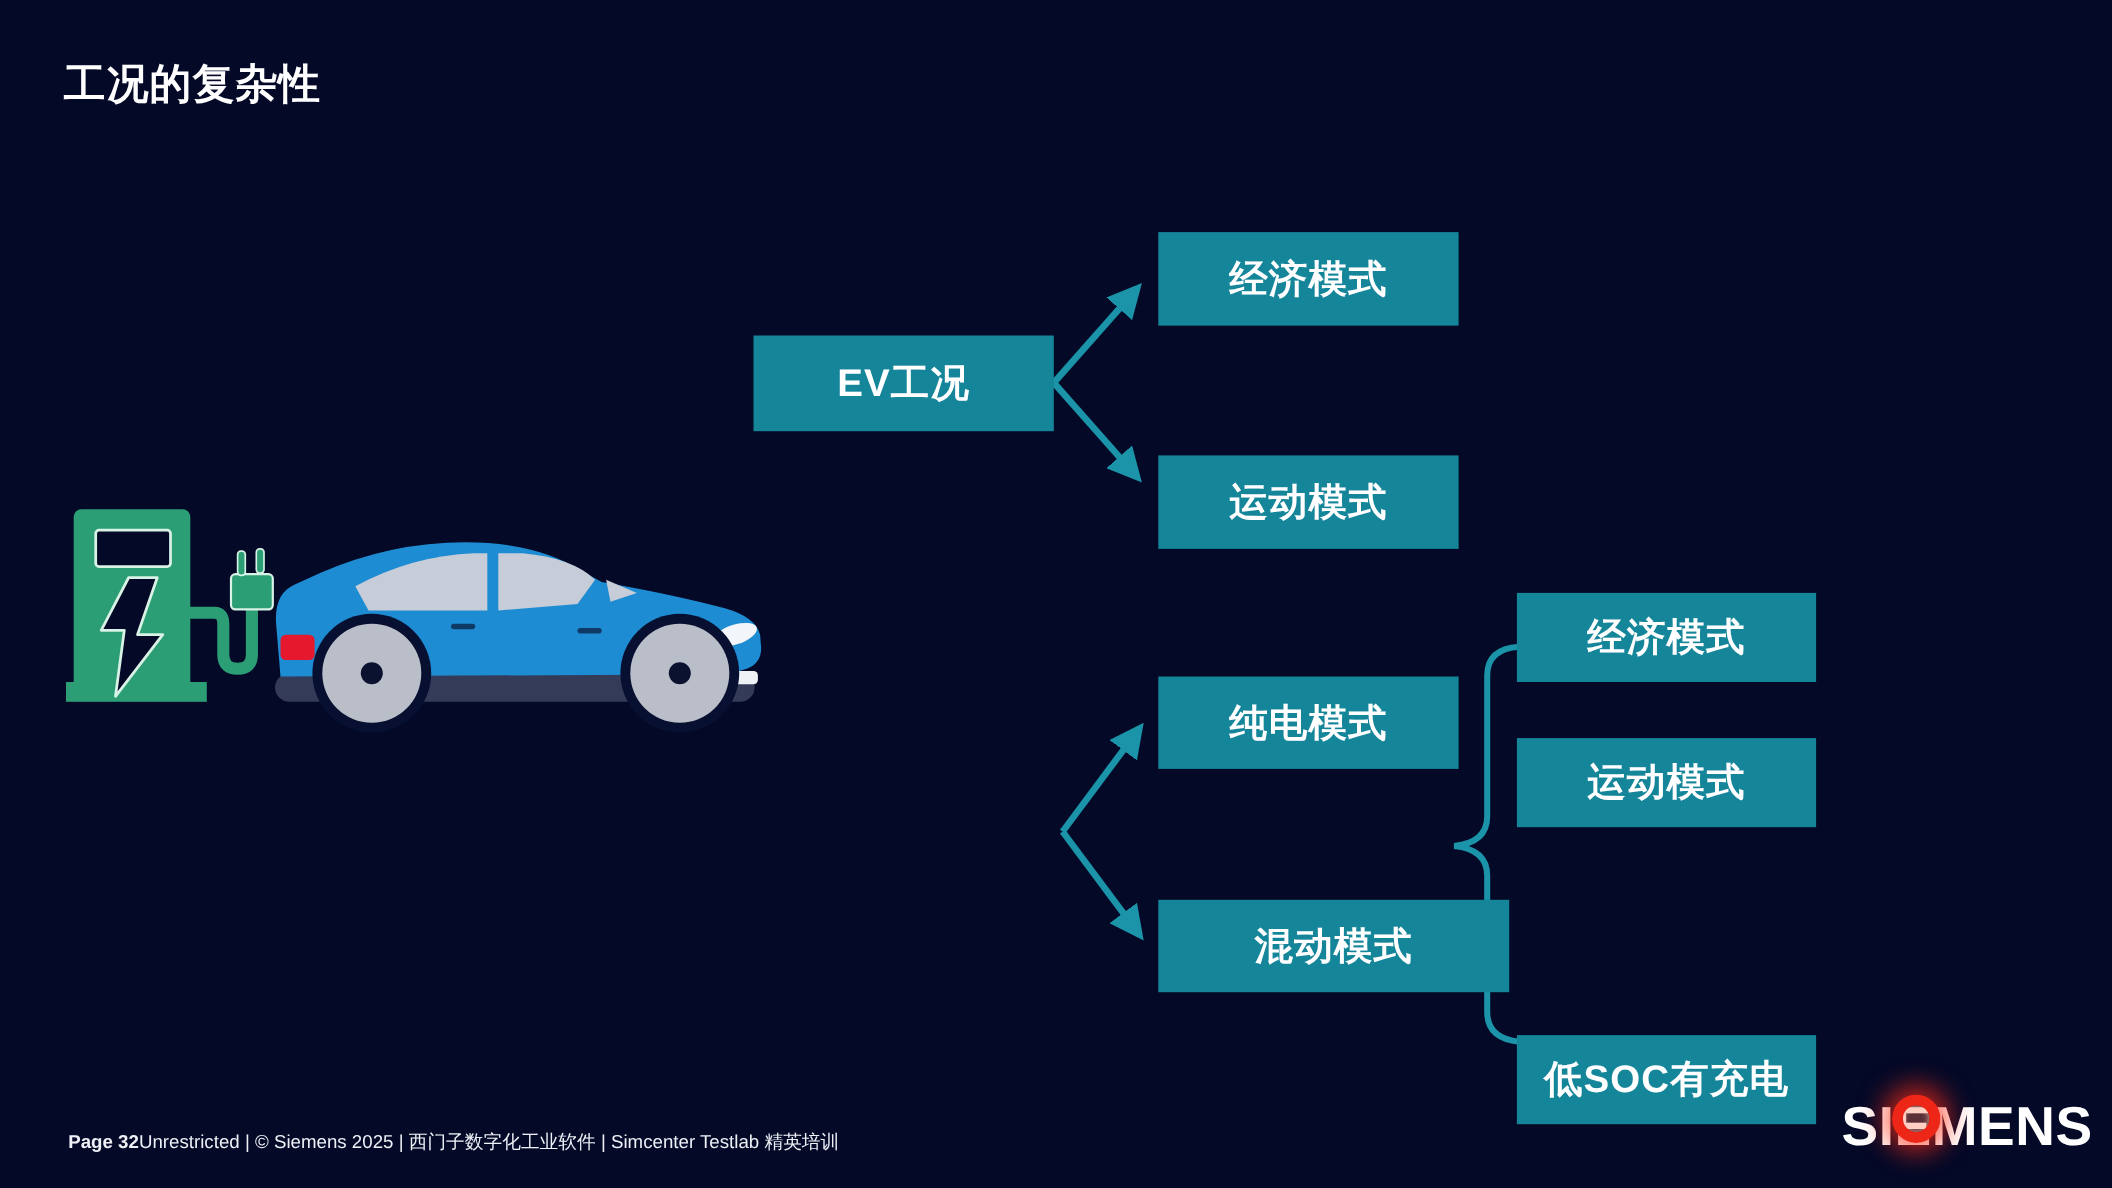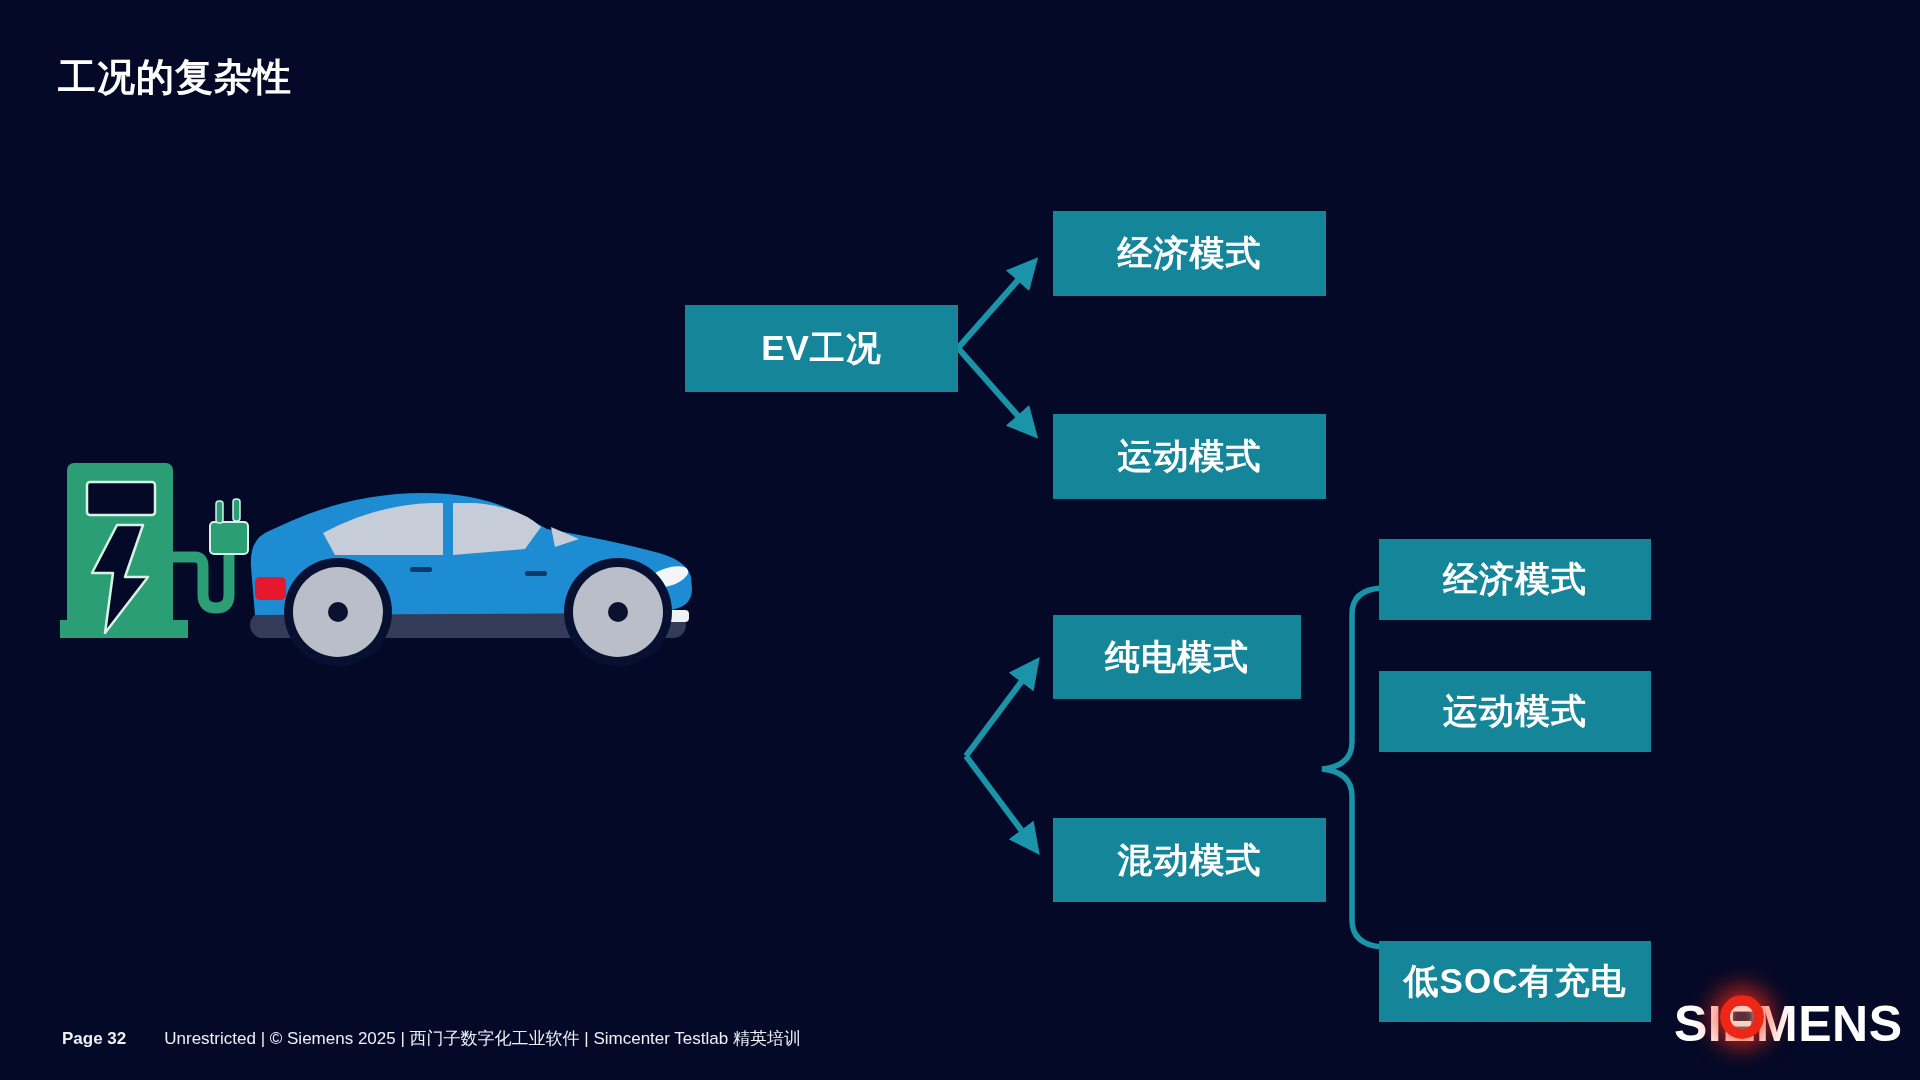--- a/index.html
+++ b/index.html
@@ -21,36 +21,36 @@
     display:flex;align-items:center;justify-content:center;
     color:#ffffff;font-weight:bold;font-size:35px;
     letter-spacing:1px;
     text-align:center;
   }
   
   .n-ev        {left:685px; top:305px; width:273px; height:87px;}
   .n-ev-eco    {left:1053px;top:211px; width:273px; height:85px;}
   .n-ev-sport  {left:1053px;top:414px; width:273px; height:85px;}
   .n-hev       {left:696px; top:713px; width:272px; height:86px;}
-  .n-hev-pure  {left:1053px;top:615px; width:248px; height:84px;}
-  .n-hev-hyb   {left:1053px;top:818px; width:273px; height:84px;}
+  .n-hev-pure  {left:1053px;top:615px; width:273px; height:84px;}
+  .n-hev-hyb   {left:1053px;top:818px; width:319px; height:84px;}
   .n-r1        {left:1379px;top:539px; width:272px; height:81px;}
   .n-r2        {left:1379px;top:671px; width:272px; height:81px;}
   .n-r3        {left:1379px;top:806px; width:272px; height:81px;}
   .n-r4        {left:1379px;top:941px; width:272px; height:81px;}
 
   .connectors, .art{
     position:absolute;left:0;top:0;width:1920px;height:1080px;
     pointer-events:none;
   }
   .footer{
     position:absolute;left:62px;top:1027px;
     color:#eef0f6;font-size:17px;white-space:nowrap;
   }
-  .footer .page{font-weight:bold;margin-right:38px;}
+  .footer .page{font-weight:bold;}
   .logo{
     position:absolute;left:1674px;top:995px;width:220px;height:60px;
   }
   .logo .brand{
     color:#ffffff;font-weight:bold;font-size:50px;letter-spacing:0.5px;
   }
   .logo .ring{
     position:absolute;left:46px;top:0px;
     width:24px;height:24px;border-radius:50%;
     border:10px solid #ee2617;

